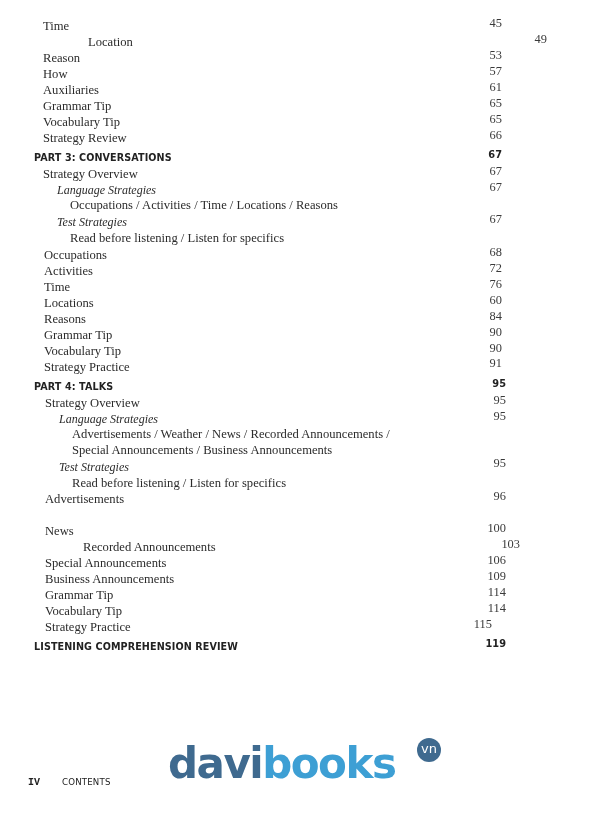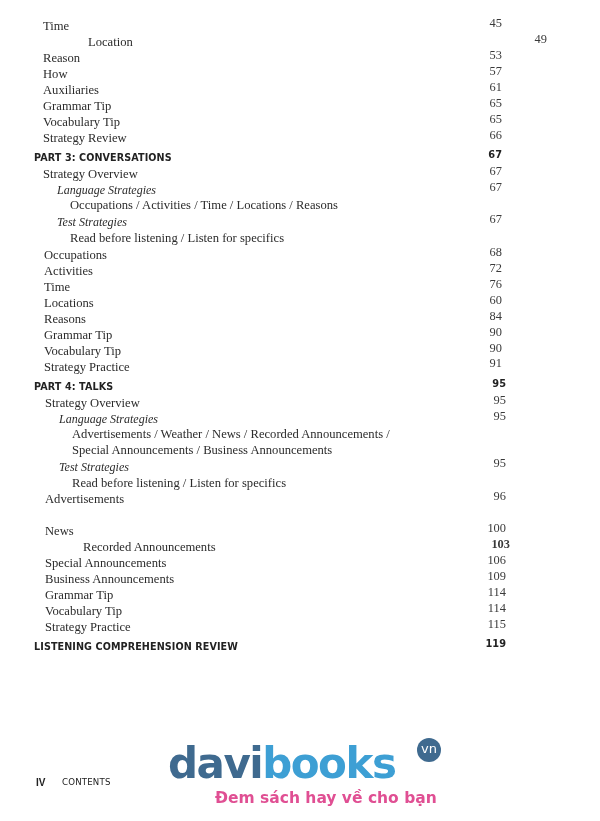--- a/index.html
+++ b/index.html
@@ -23,22 +23,22 @@
   .page {
     position: absolute; width: 40px; text-align: right; white-space: nowrap;
     font-family: "Liberation Serif", "DejaVu Serif", serif;
     font-size: 12.4px; line-height: 16px; color: #3a3a3a;
   }
   .page.heading {
     font-family: "DejaVu Sans", "Liberation Sans", sans-serif;
     font-weight: bold; font-size: 9.8px; color: #222;
   }
   .footer-num {
-    position: absolute; left: 36px; top: 777px;
-    font-family: Liberation Sans, sans-serif;
+    position: absolute; left: 28px; top: 777px;
+    font-family: Liberation Mono, monospace;
     font-size: 10px; font-weight: bold; color: #222;
   }
   .footer-title {
     position: absolute; left: 62px; top: 777px;
     font-family: "DejaVu Sans", "Liberation Sans", sans-serif;
     font-size: 8.6px; color: #222; letter-spacing: 0.2px;
   }
   .logo { position: absolute; left: 168px; top: 738px; width: 290px; height: 80px; }
   .logo-word {
     position: absolute; left: 0; top: 0;
@@ -177,48 +177,47 @@
     <div class="row" style="top: 491px;">
       <span class="label" style="left: 45px;">Advertisements</span>
       <span class="page" style="left: 466px; top: -3px;">96</span>
     </div>
     <div class="row" style="top: 523px;">
       <span class="label" style="left: 45px; text-align: right;">News</span>
       <span class="page" style="left: 466px; top: -3px;">100</span>
     </div>
     <div class="row" style="top: 539px;">
       <span class="label" style="left: 61px; margin-left: 22px;">Recorded Announcements</span>
-      <span class="page" style="left: 470px; top: -3px; font-weight: bold;">103</span>
+      <span class="page" style="left: 480px; top: -3px;">103</span>
     </div>
     <div class="row" style="top: 555px;">
       <span class="label" style="left: 45px;">Special Announcements</span>
       <span class="page" style="left: 466px; top: -3px;">106</span>
     </div>
     <div class="row" style="top: 571px;">
       <span class="label" style="left: 45px;">Business Announcements</span>
       <span class="page" style="left: 466px; top: -3px;">109</span>
     </div>
     <div class="row" style="top: 587px;">
       <span class="label" style="left: 45px;">Grammar Tip</span>
       <span class="page" style="left: 466px; top: -3px;">114</span>
     </div>
     <div class="row" style="top: 603px;">
       <span class="label" style="left: 45px;">Vocabulary Tip</span>
       <span class="page" style="left: 466px; top: -3px;">114</span>
     </div>
     <div class="row" style="top: 619px;">
       <span class="label" style="left: 45px;">Strategy Practice</span>
-      <span class="page" style="left: 466px; top: -3px;">115</span>
+      <span class="page" style="left: 452px; top: -3px;">115</span>
     </div>
     <div class="row" style="top: 639px;">
       <span class="label heading" style="left: 34px;">LISTENING COMPREHENSION REVIEW</span>
       <span class="page heading" style="left: 466px; top: -3px;">119</span>
     </div>
   </div>
 
 <div class="footer-num">IV</div>
 <div class="footer-title">CONTENTS</div>
 
 <div class="logo">
   <div class="logo-word"><span class="logo-davi">davi</span><span class="logo-books">books</span></div>
   <div class="logo-vn">vn</div>
-  <div class="logo-tagline">Đem sách hay về cho bạn</div>
 </div>
 
 </body></html>

